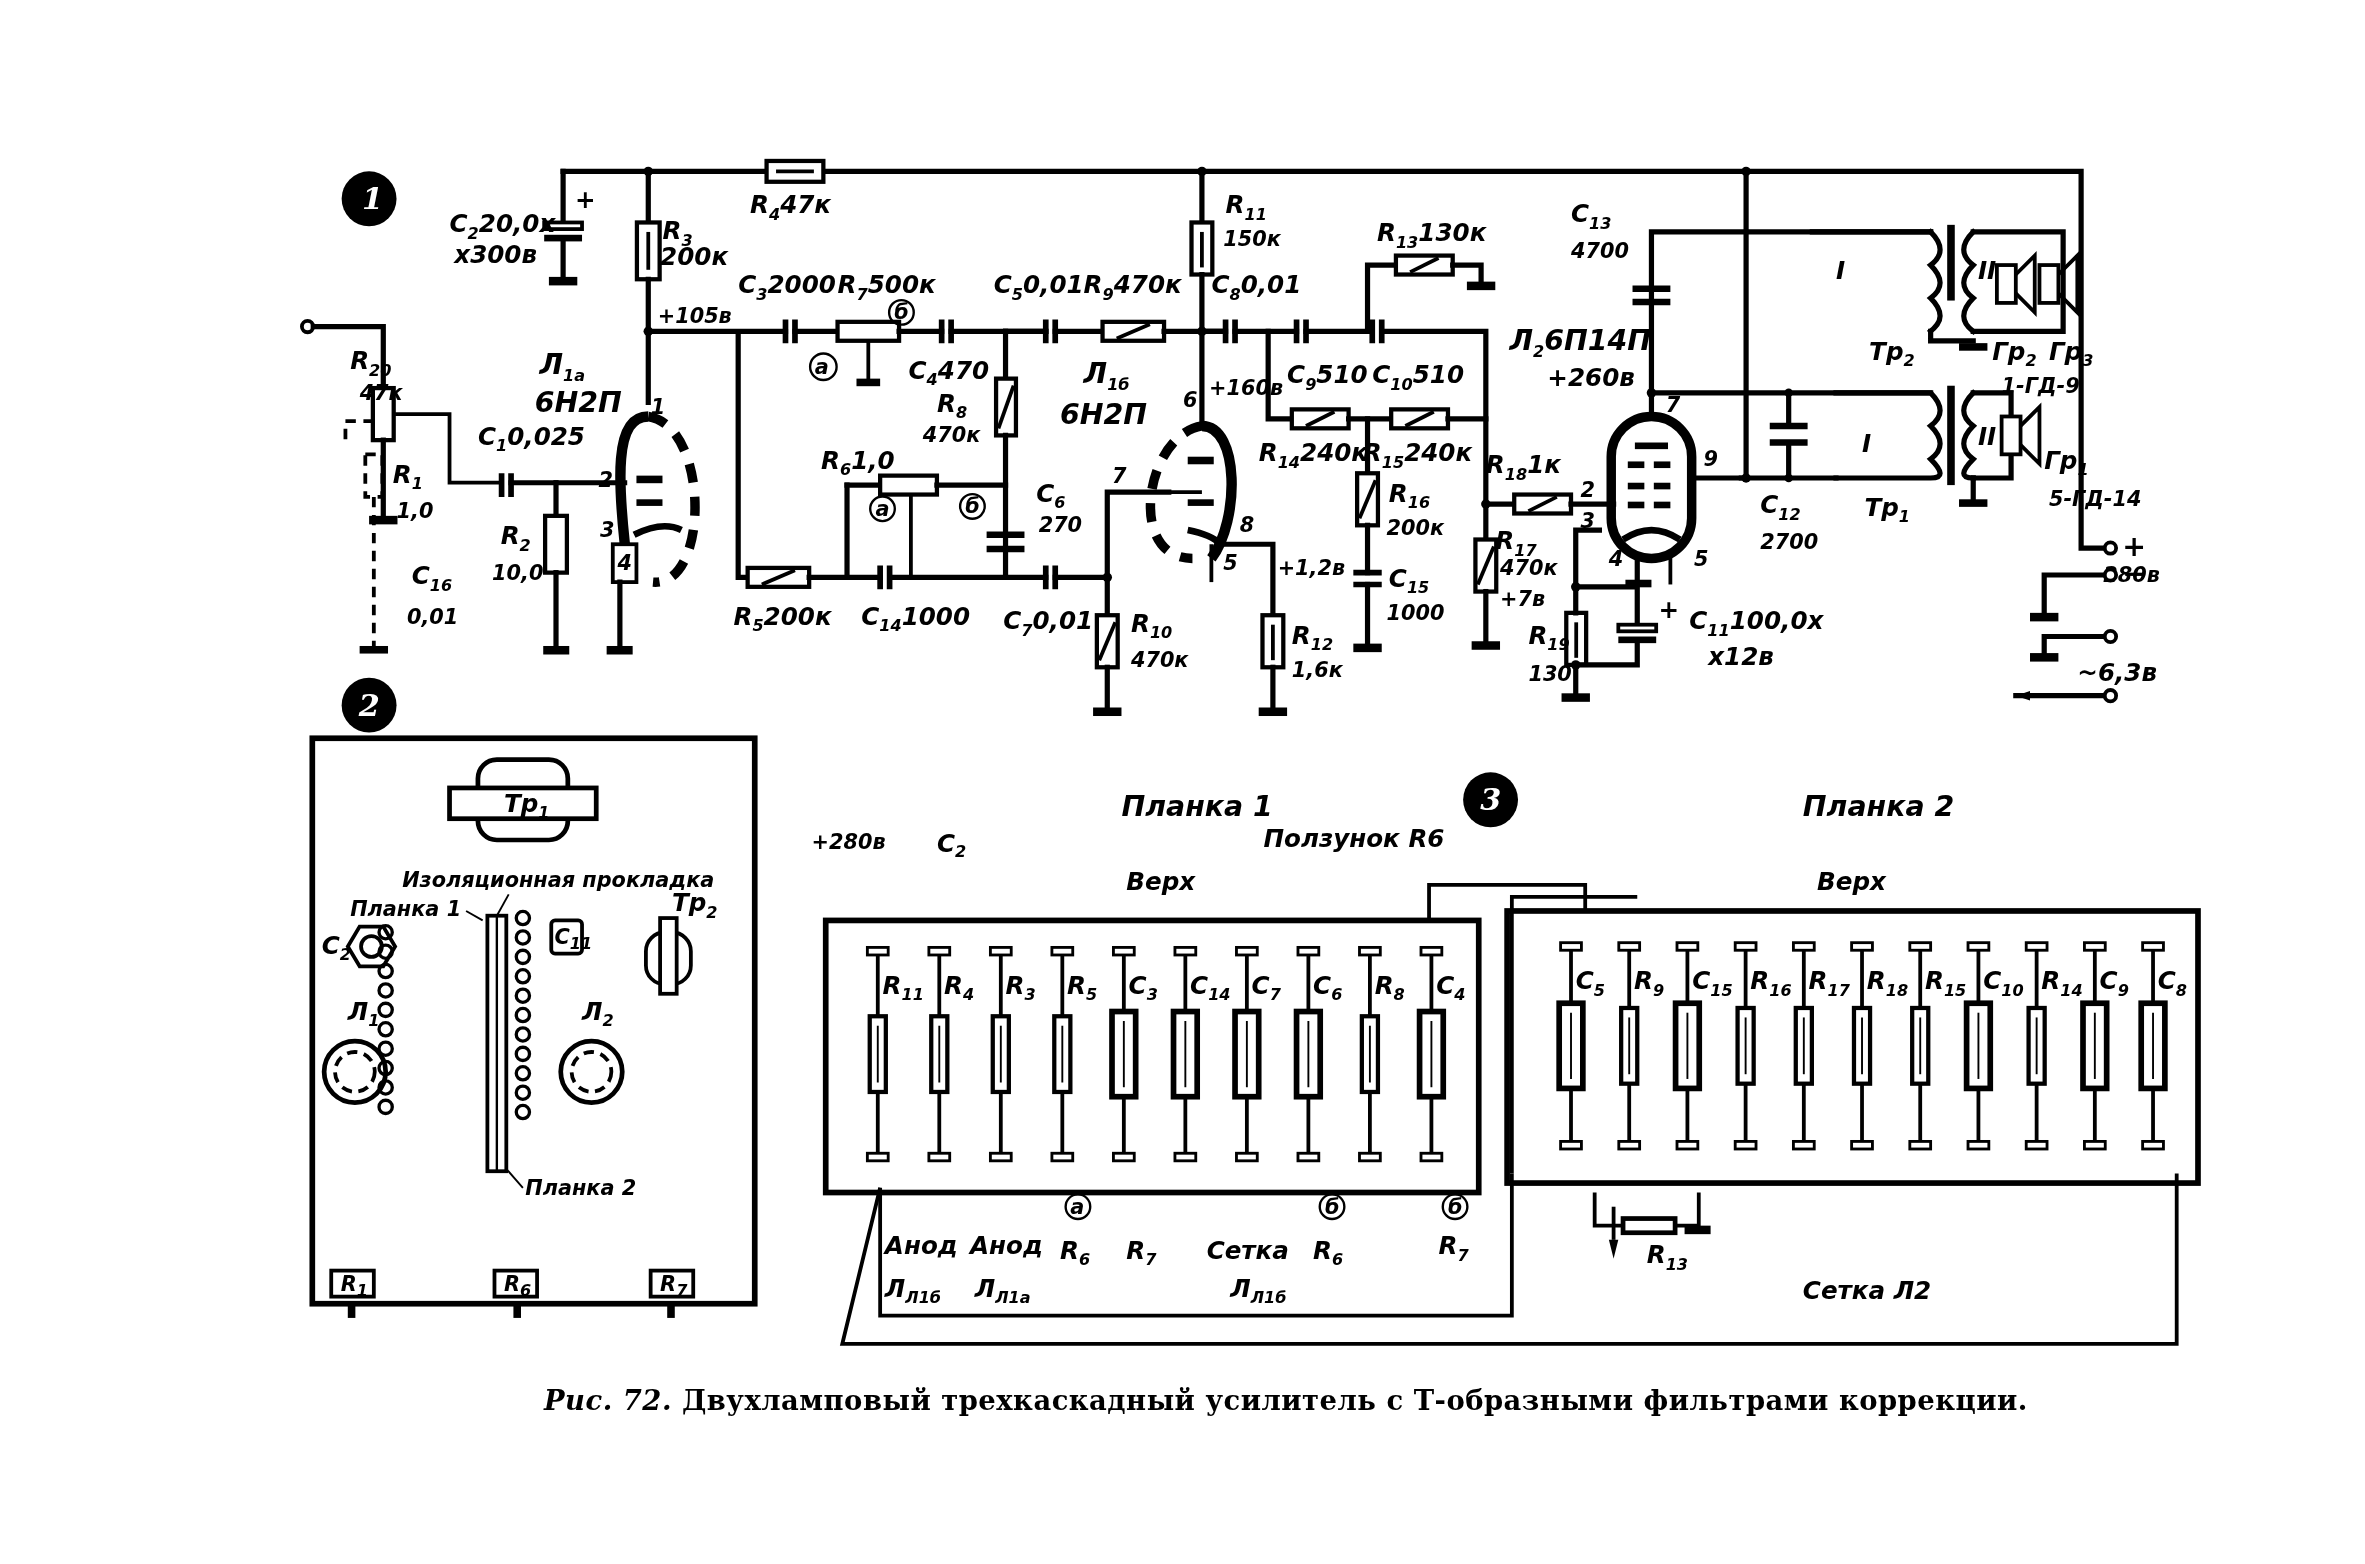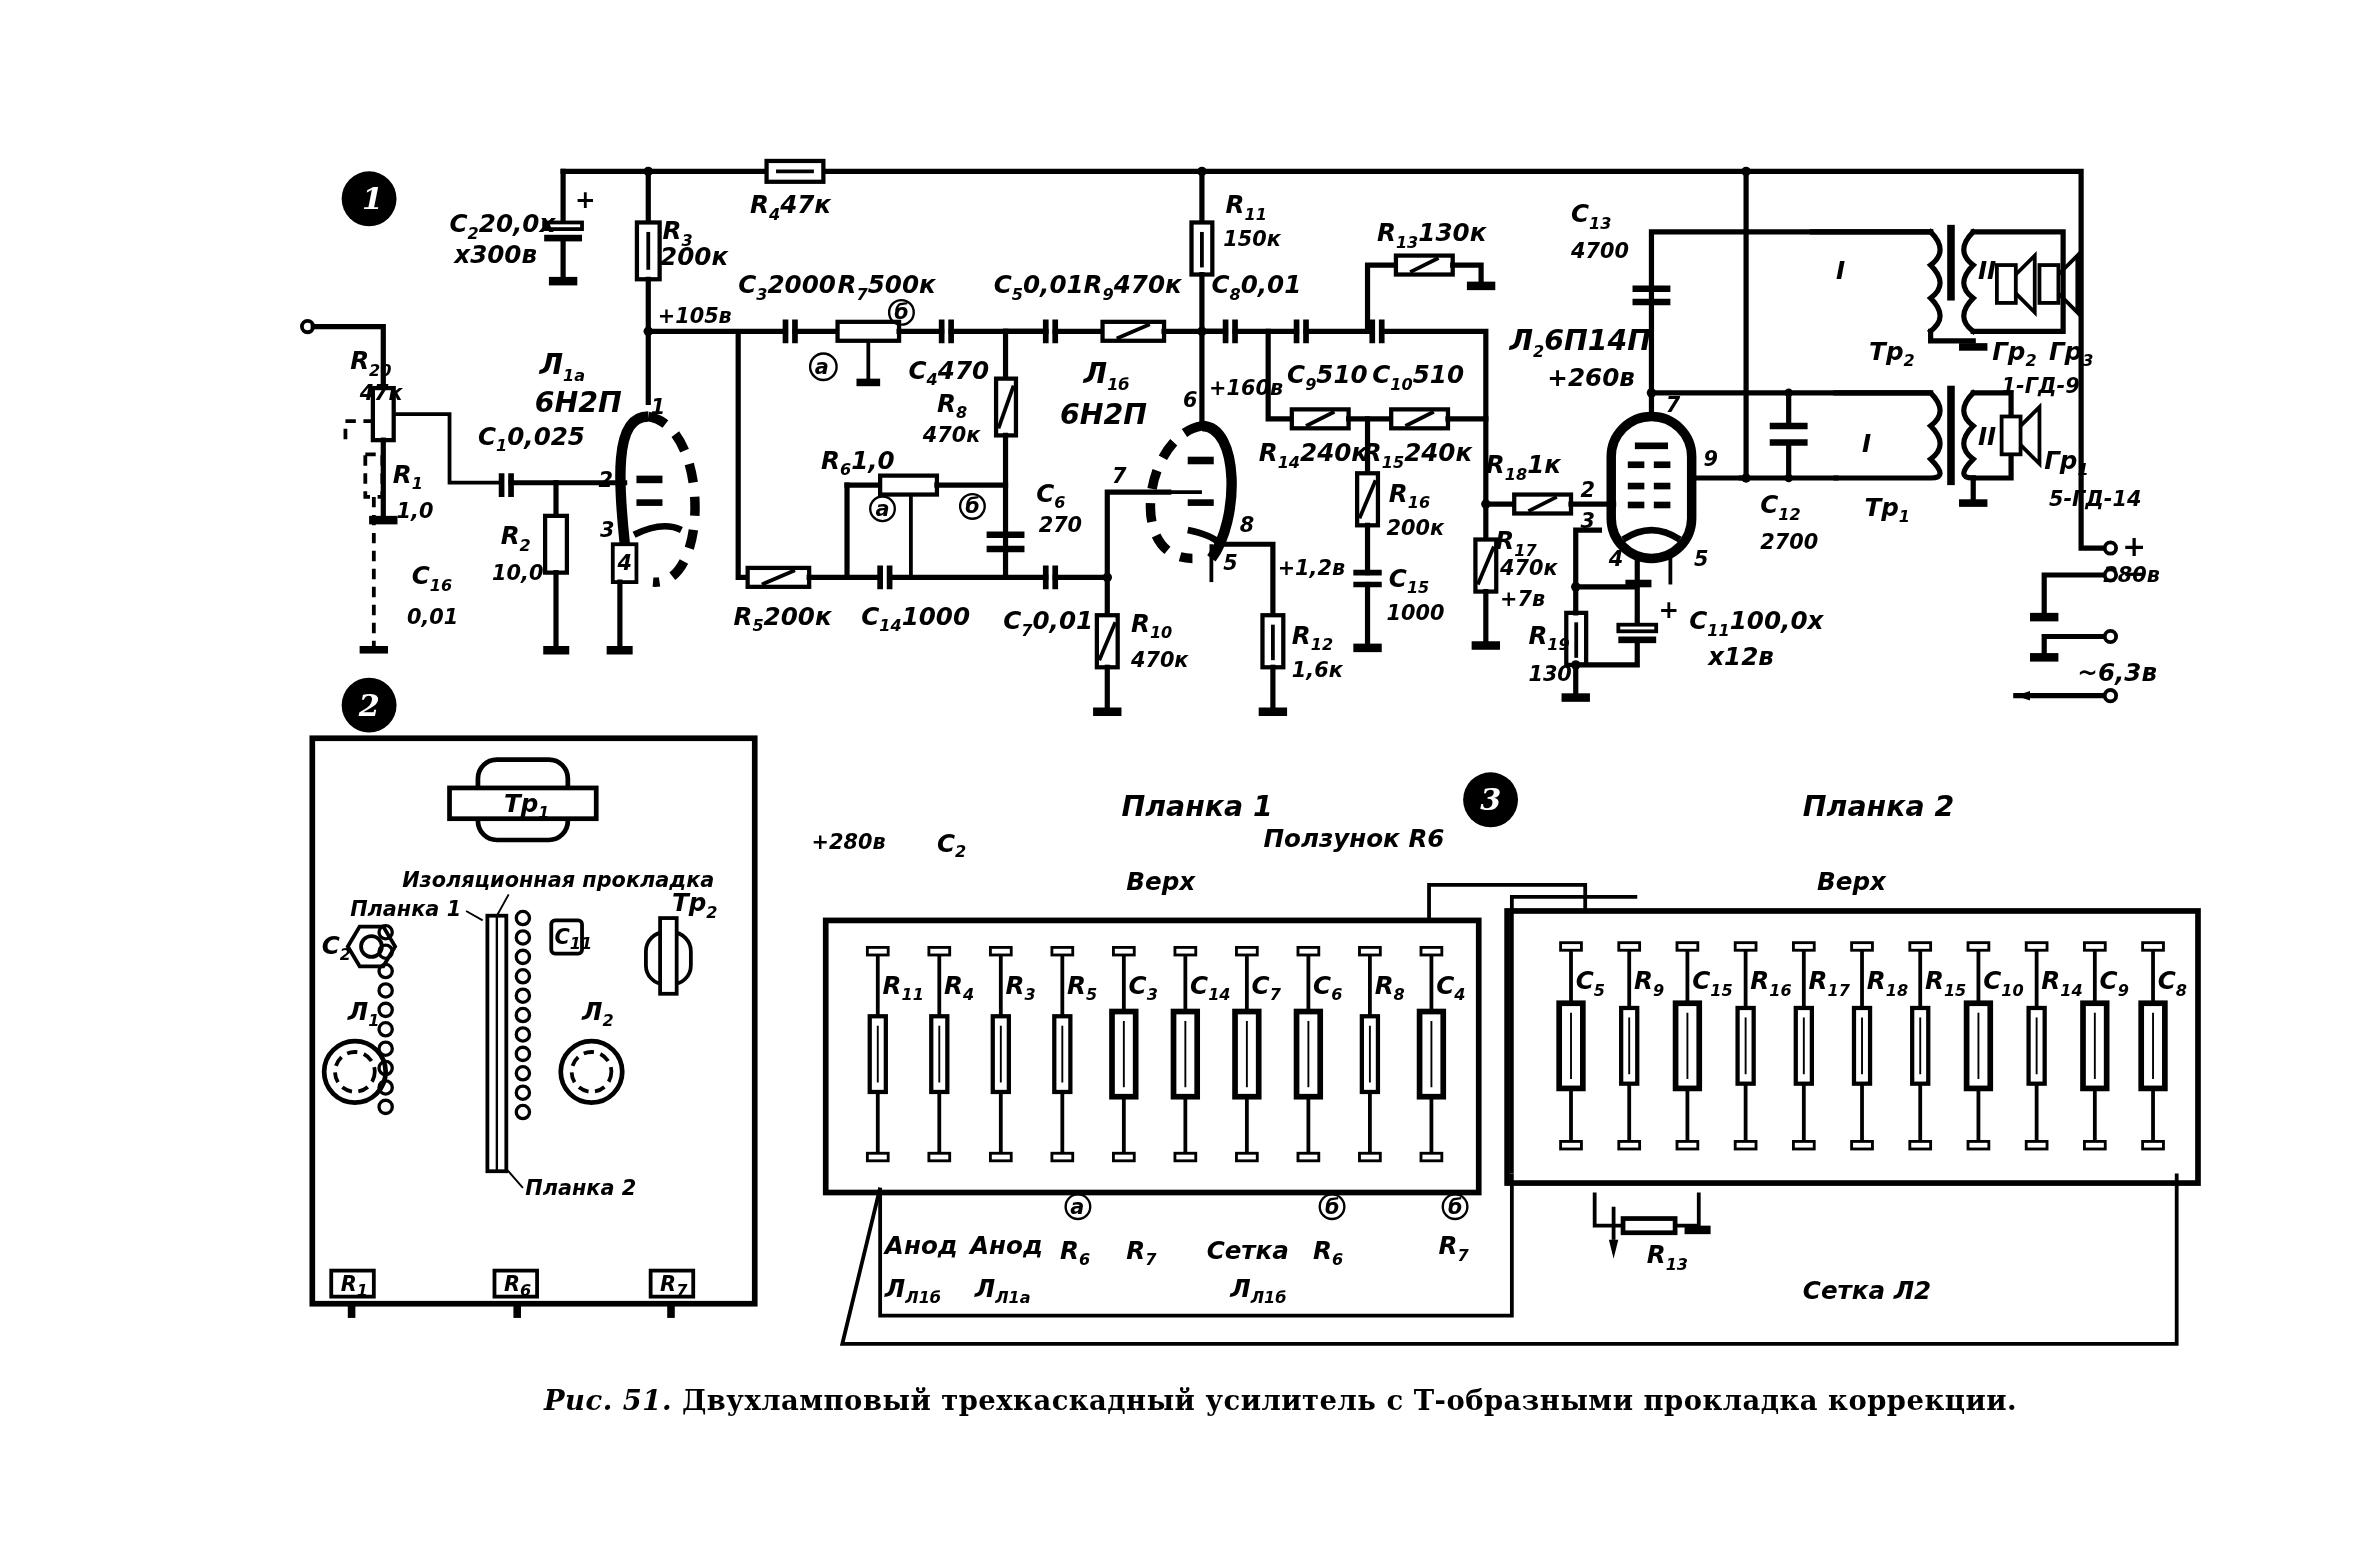--- a/index.html
+++ b/index.html
@@ -682,16 +682,16 @@
     <rect class="gnd" x="3560" y="2590" width="55" height="18"></rect>
 
     <path class="wt" d="M3020 1945 V1870 H3350 V1925"></path>
     <path class="wt" d="M3195 2480 V1895 H3460"></path>
     <path class="wt" d="M1860 2510 V2780 H3195 V2480"></path>
     <path class="wt" d="M1860 2510 L1780 2840 H4600 V2480"></path>
   </g>
 </svg>
 
 <div class="caption">
-  <span class="fig">Рис. 51.</span>
-  <span>Двухламповый трехкаскадный усилитель с Т-образными прокладка коррекции.</span>
+  <span class="fig">Рис. 72.</span>
+  <span>Двухламповый трехкаскадный усилитель с Т-образными фильтрами коррекции.</span>
 </div>
 
 
 </body></html>

